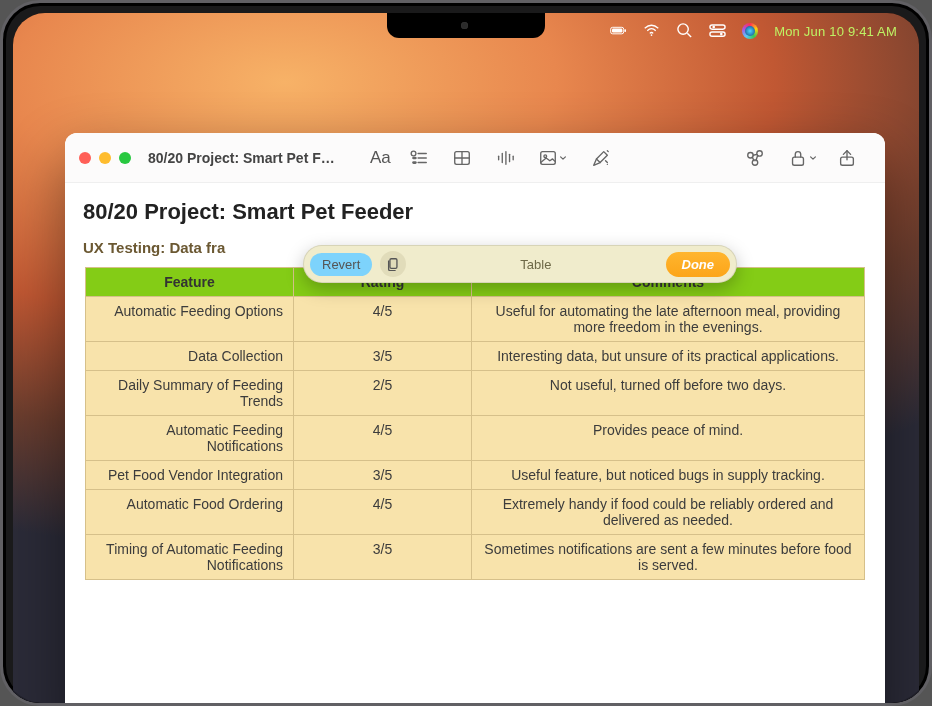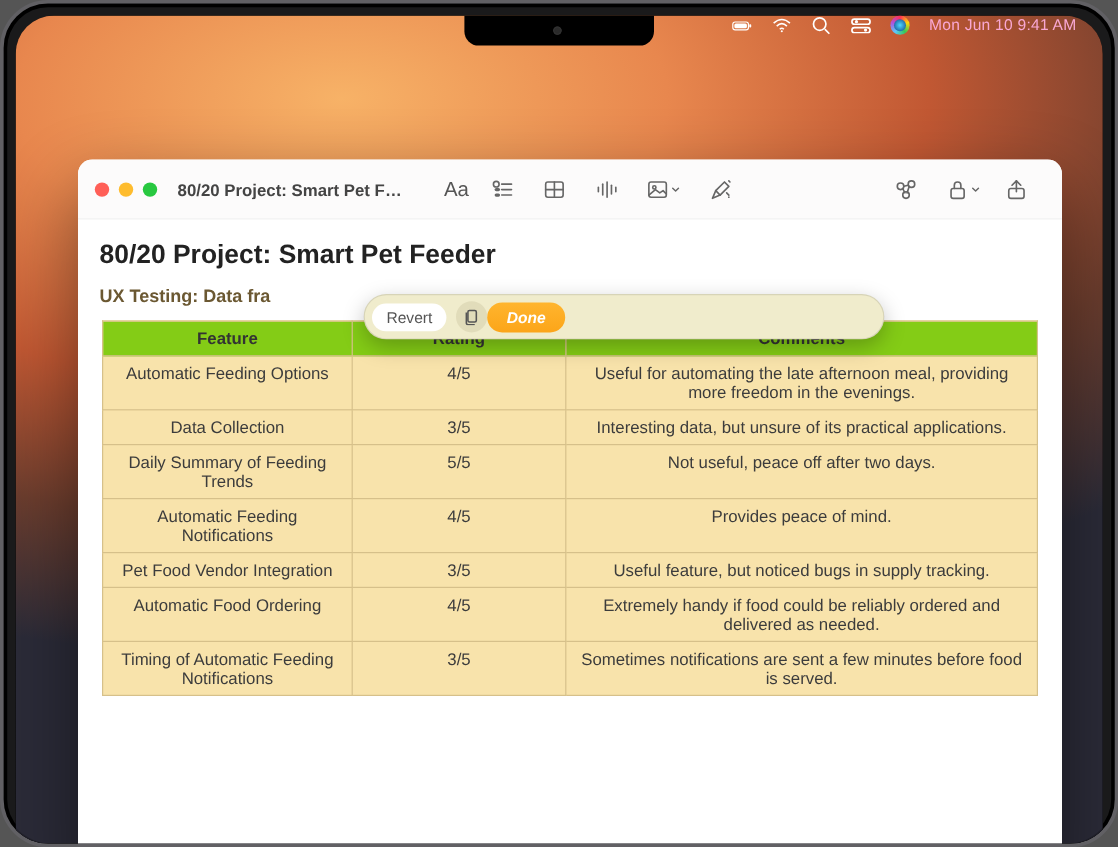--- a/index.html
+++ b/index.html
@@ -38,23 +38,23 @@
     
     .notch {
       position:absolute; top:0; left:50%; transform:translateX(-50%);
       width:158px; height:25px; background:#000;
       border-radius:0 0 12px 12px; z-index:50;
     }
     .camera { position:absolute; top:9px; left:74px; width:7px; height:7px; background:#2b2b2b; border-radius:50%; box-shadow:inset 0 0 1px #555;}
     
     .menubar {
       position:absolute; top:0; left:0; right:0; height:26px;
-      display:flex; justify-content:flex-end; align-items:flex-start;
+      display:flex; justify-content:flex-end; align-items:flex-end;
       gap:16px; padding:0 22px 0 14px;
-      color:#f9a8d4; font-size:13px; font-weight:500;
+      color:#bef264; font-size:13px; font-weight:500;
       z-index:40;
     }
     .mb-ico { width:17px; height:17px; display:inline-flex; align-items:center; justify-content:center; }
     .mb-ico svg { stroke:#fff; fill:none; stroke-width:1.5; }
     .siri { width:16px; height:16px; border-radius:50%;
       background: conic-gradient(#ff2d55,#ffd60a,#34c759,#5ac8fa,#af52de,#ff2d55);
       position:relative;
     }
     .siri::after{content:"";position:absolute;inset:3px;border-radius:50%;background:radial-gradient(circle,#4cd7ff 0%,#1b5f9e 80%);}
     .dt { font-size:13px; letter-spacing:.2px; }
@@ -111,21 +111,21 @@
       background:#f0eccc;
       border:1px solid rgba(0,0,0,.1);
       border-radius:20px;
       box-shadow: 0 6px 18px rgba(0,0,0,.25);
       display:flex; align-items:center;
       padding:0 6px;
       z-index:60;
       font-size:13px;
     }
     .pill .revert{
-      padding:4px 12px; border-radius:13px; background:#ffffff; color:#555; font-weight:500; cursor:pointer;
+      padding:4px 12px; border-radius:13px; background:#7dd3fc; color:#555; font-weight:500; cursor:pointer;
     }
     .pill .chip{
       width:26px;height:26px;margin-left:8px;border-radius:13px;background:#e1dcba;
       display:flex;align-items:center;justify-content:center;cursor:pointer;
     }
     .pill .chip svg{width:14px;height:14px;stroke:#555;fill:none;stroke-width:1.5;}
     .pill .mid{flex:1;text-align:center;color:#6e6948;font-weight:500;}
     .pill .done{
       padding:5px 16px; border-radius:13px;
       background:linear-gradient(#ffb52e,#fca519);
@@ -144,21 +144,21 @@
     table.ux th, table.ux td{
       border:1px solid #d6c08a;
       padding:6px 10px;
       text-align:center;
       vertical-align:top;
     }
     table.ux th{
       font-weight:700; background:#84cc16;
       color:#333; padding:6px 10px;
     }
-    table.ux td.feat{ width:208px;}
+    table.ux td.feat{ width:208px;text-align:right;}
     table.ux td.rat { width:178px;}
     table.ux td.com { }
   </style>
 </head>
 <body>
 
 <div class="laptop">
   <div class="screen">
     <div class="wallpaper"></div>
 
@@ -309,22 +309,22 @@
                 <td class="rat">4/5</td>
                 <td class="com">Useful for automating the late afternoon meal, providing more freedom in the evenings.</td>
               </tr>
               <tr>
                 <td class="feat">Data Collection</td>
                 <td class="rat">3/5</td>
                 <td class="com">Interesting data, but unsure of its practical applications.</td>
               </tr>
               <tr>
                 <td class="feat">Daily Summary of Feeding Trends</td>
-                <td class="rat">5/5</td>
-                <td class="com">Not useful, peace off after two days.</td>
+                <td class="rat">2/5</td>
+                <td class="com">Not useful, turned off before two days.</td>
               </tr>
               <tr>
                 <td class="feat">Automatic Feeding Notifications</td>
                 <td class="rat">4/5</td>
                 <td class="com">Provides peace of mind.</td>
               </tr>
               <tr>
                 <td class="feat">Pet Food Vendor Integration</td>
                 <td class="rat">3/5</td>
                 <td class="com">Useful feature, but noticed bugs in supply tracking.</td>
@@ -345,17 +345,18 @@
     </div>
 
     <div class="pill">
       <div class="revert">Revert</div>
       <div class="chip">
         <svg viewBox="0 0 16 16">
             <rect x="4.5" y="2" width="8" height="11" rx="1.5"></rect>
             <path d="M3 4 V14 a1.5 1.5 0 0 0 1.5 1.5 H11"></path>
           </svg>
       </div>
+      <div class="mid">Table</div>
       <div class="done">Done</div>
     </div>
 
   </div>
 </div>
 
 </body></html>

